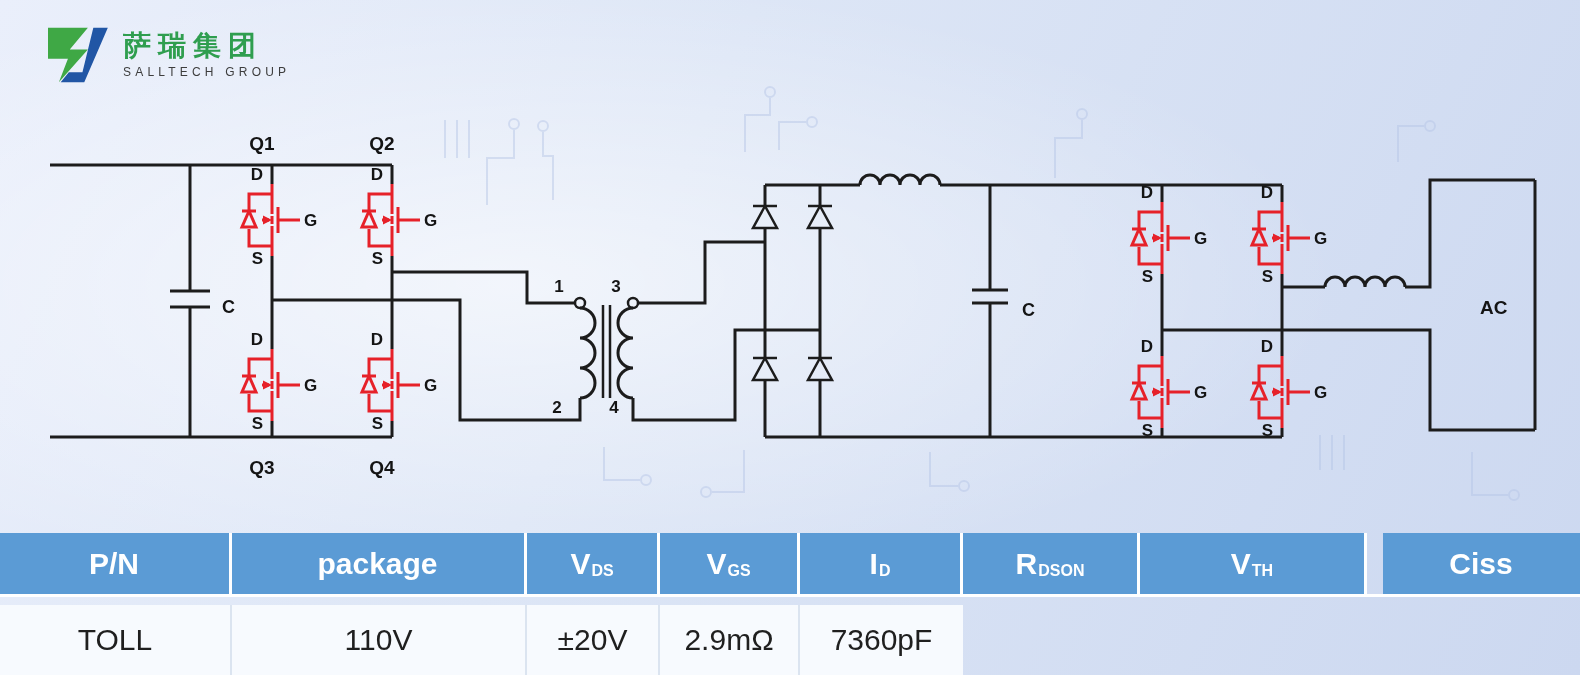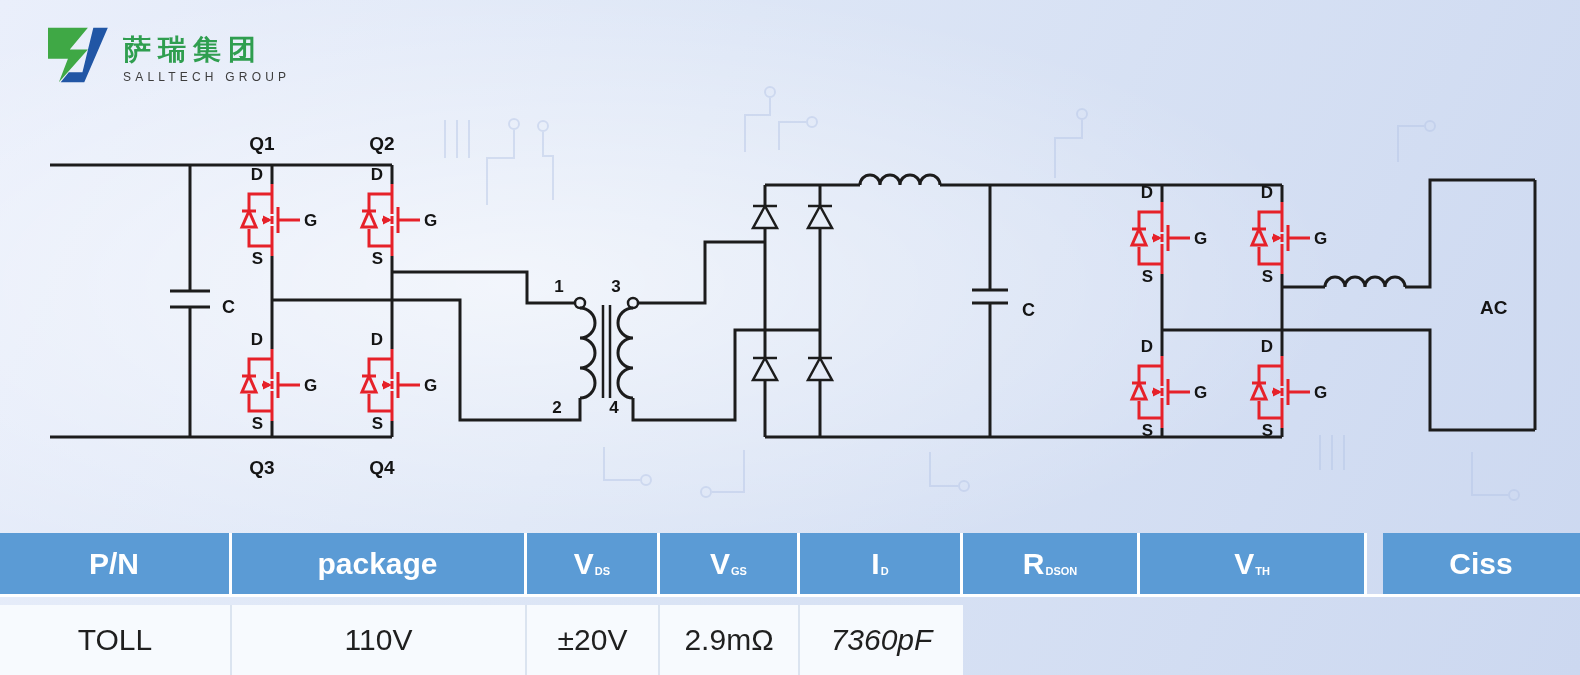--- a/index.html
+++ b/index.html
@@ -5,42 +5,42 @@
   * { margin:0; padding:0; box-sizing:border-box; }
   html,body { width:1580px; height:675px; }
   body { font-family:"Liberation Sans", sans-serif; }
   .stage{
     position:relative; width:1580px; height:675px; overflow:hidden;
     background:
       radial-gradient(ellipse at 32% 42%, rgba(255,255,255,.60) 0%, rgba(255,255,255,0) 55%),
       linear-gradient(115deg, #eaeffb 0%, #dde6f6 40%, #ccd8f0 100%);
   }
   
-  .logo{ position:absolute; top:26px; left:44px; display:flex; gap:13px; align-items:flex-end; }
+  .logo{ position:absolute; top:26px; left:44px; display:flex; gap:13px; align-items:center; }
   .logo-mark{ width:66px; height:58px; }
   .logo-cn{ font-size:28px; font-weight:700; color:#2f9e4f; letter-spacing:7px; line-height:1.1; }
   .logo-en{ font-size:12px; color:#3d3d3d; letter-spacing:4.2px; margin-top:4px; }
   
   .sch{ position:absolute; top:0; left:0; }
   .sch text{ font-family:"Liberation Sans", sans-serif; font-weight:700; fill:#141414; }
   .w  { stroke:#1c1c1c; stroke-width:3;   fill:none; }
   .w2 { stroke:#1c1c1c; stroke-width:2.5; fill:none; }
   .m  { stroke:#e62129; stroke-width:3;   fill:none; }
   .tr { stroke:#b4c4e6; stroke-width:2;   fill:none; }
   
   .spec-table{ position:absolute; left:0; right:0; top:533px; bottom:0; display:grid; grid-template-rows:64px 1fr;gap:8px; }
   .thead,.tbody{ display:grid; grid-template-columns:232px 295px 133px 140px 163px 177px 227px 213px; }
   .thead{ border-bottom:3px solid #ffffff; }
   .th{ background:#5b9bd5; color:#ffffff; font-weight:700; font-size:30px;
        display:flex; align-items:center; justify-content:center; border-right:3px solid #ffffff; }
   .th:last-child{ border-right:none;margin-left:16px; }
-  .hs{ font-size:11px; transform:translateY(7px); margin-left:1px; }
+  .hs{ font-size:16px; transform:translateY(7px); margin-left:1px; }
   .td{ background:#f7fafe; color:#1f1f1f; font-size:30px;
        display:flex; align-items:center; justify-content:center; border-right:2px solid #dbe4f0; }
-  .td:last-child{ border-right:none;font-style:italic; }
+  .td:last-child{ border-right:none; }
 </style>
 </head>
 <body>
 
 <div class="stage">
 
   <svg class="sch" width="1580" height="530" viewBox="0 0 1580 530">
     <defs>
       <g id="mosfet">
         <path class="m" d="M0,-36 V-16 M0,36 V16"></path>

